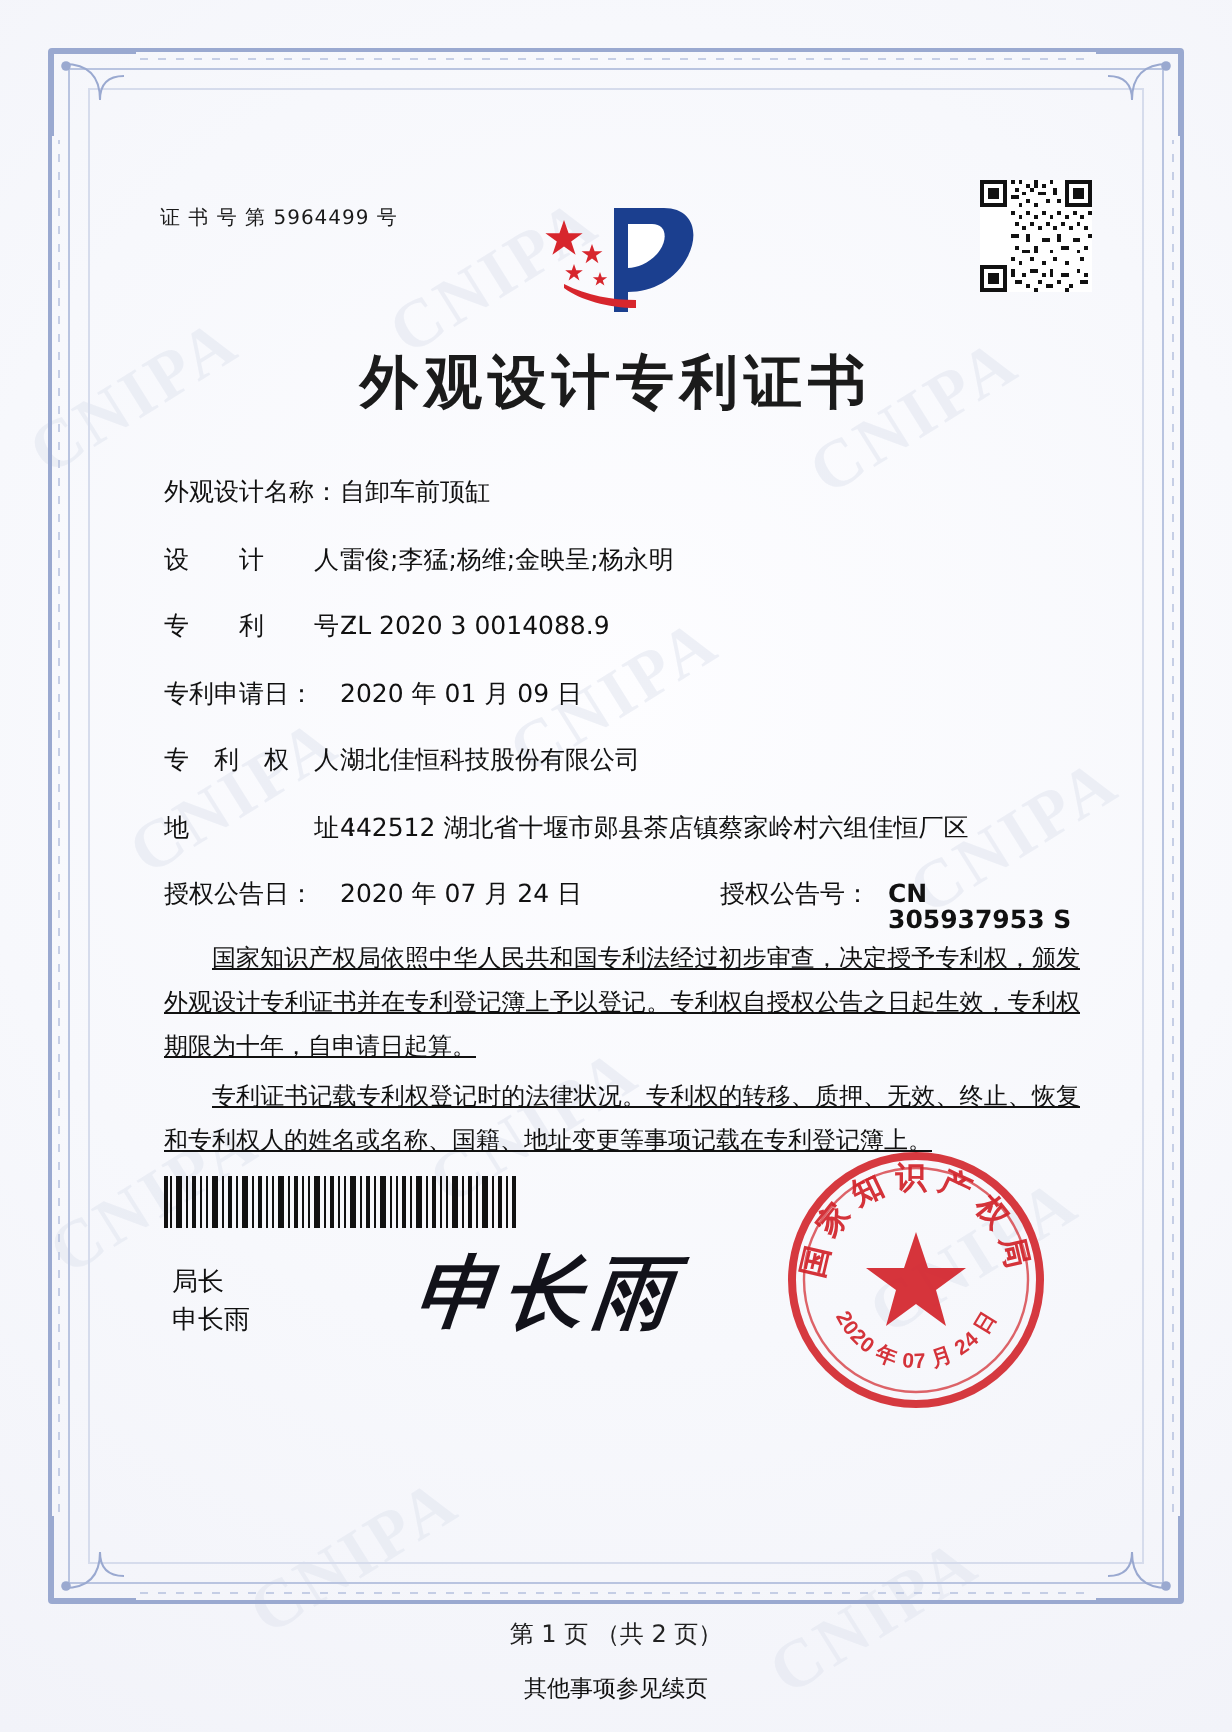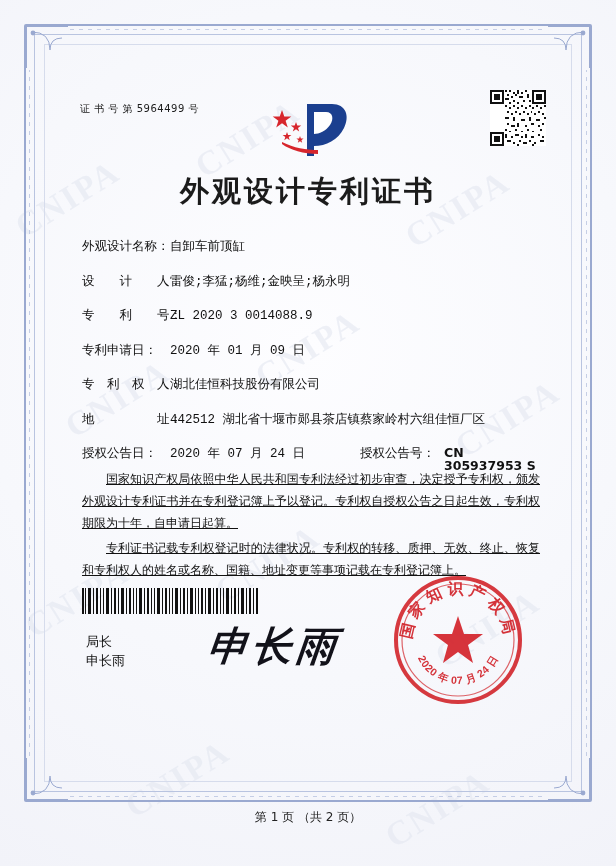--- a/index.html
+++ b/index.html
@@ -111,21 +111,21 @@
     display:flex;
     align-items:baseline;
     margin-bottom:21px;
   }
   .flabel{
     width:88px;
     flex:0 0 88px;
     letter-spacing:0px;
     white-space:nowrap;
   }
-  .fvalue{flex:1 1 auto;font-family:Liberation Mono, monospace;}
+  .fvalue{flex:1 1 auto;}
   .frow.two .fvalue{flex:0 0 190px;}
   .flabel2{
     flex:0 0 84px;
     white-space:nowrap;
     letter-spacing:0px;
   }
   .fvalue2{flex:1 1 auto;font-weight:bold;}
 
   .para{
     position:absolute;left:22px;right:16px;top:408px;
@@ -468,14 +468,15 @@
         </text>
         <text font-family="'Liberation Sans','DejaVu Sans',sans-serif" font-size="10.5" font-weight="bold" fill="#d2232a" letter-spacing="0.5" opacity="0.92">
           <textPath href="#arcBot" startOffset="50%" text-anchor="middle">2020 年 07 月 24 日</textPath>
         </text>
       </svg>
     </div>
 
   </div>
 
   <div class="page-no">第 1 页 （共 2 页）</div>
+  <div class="footnote">其他事项参见续页</div>
 
 </div>
 
 </body></html>

